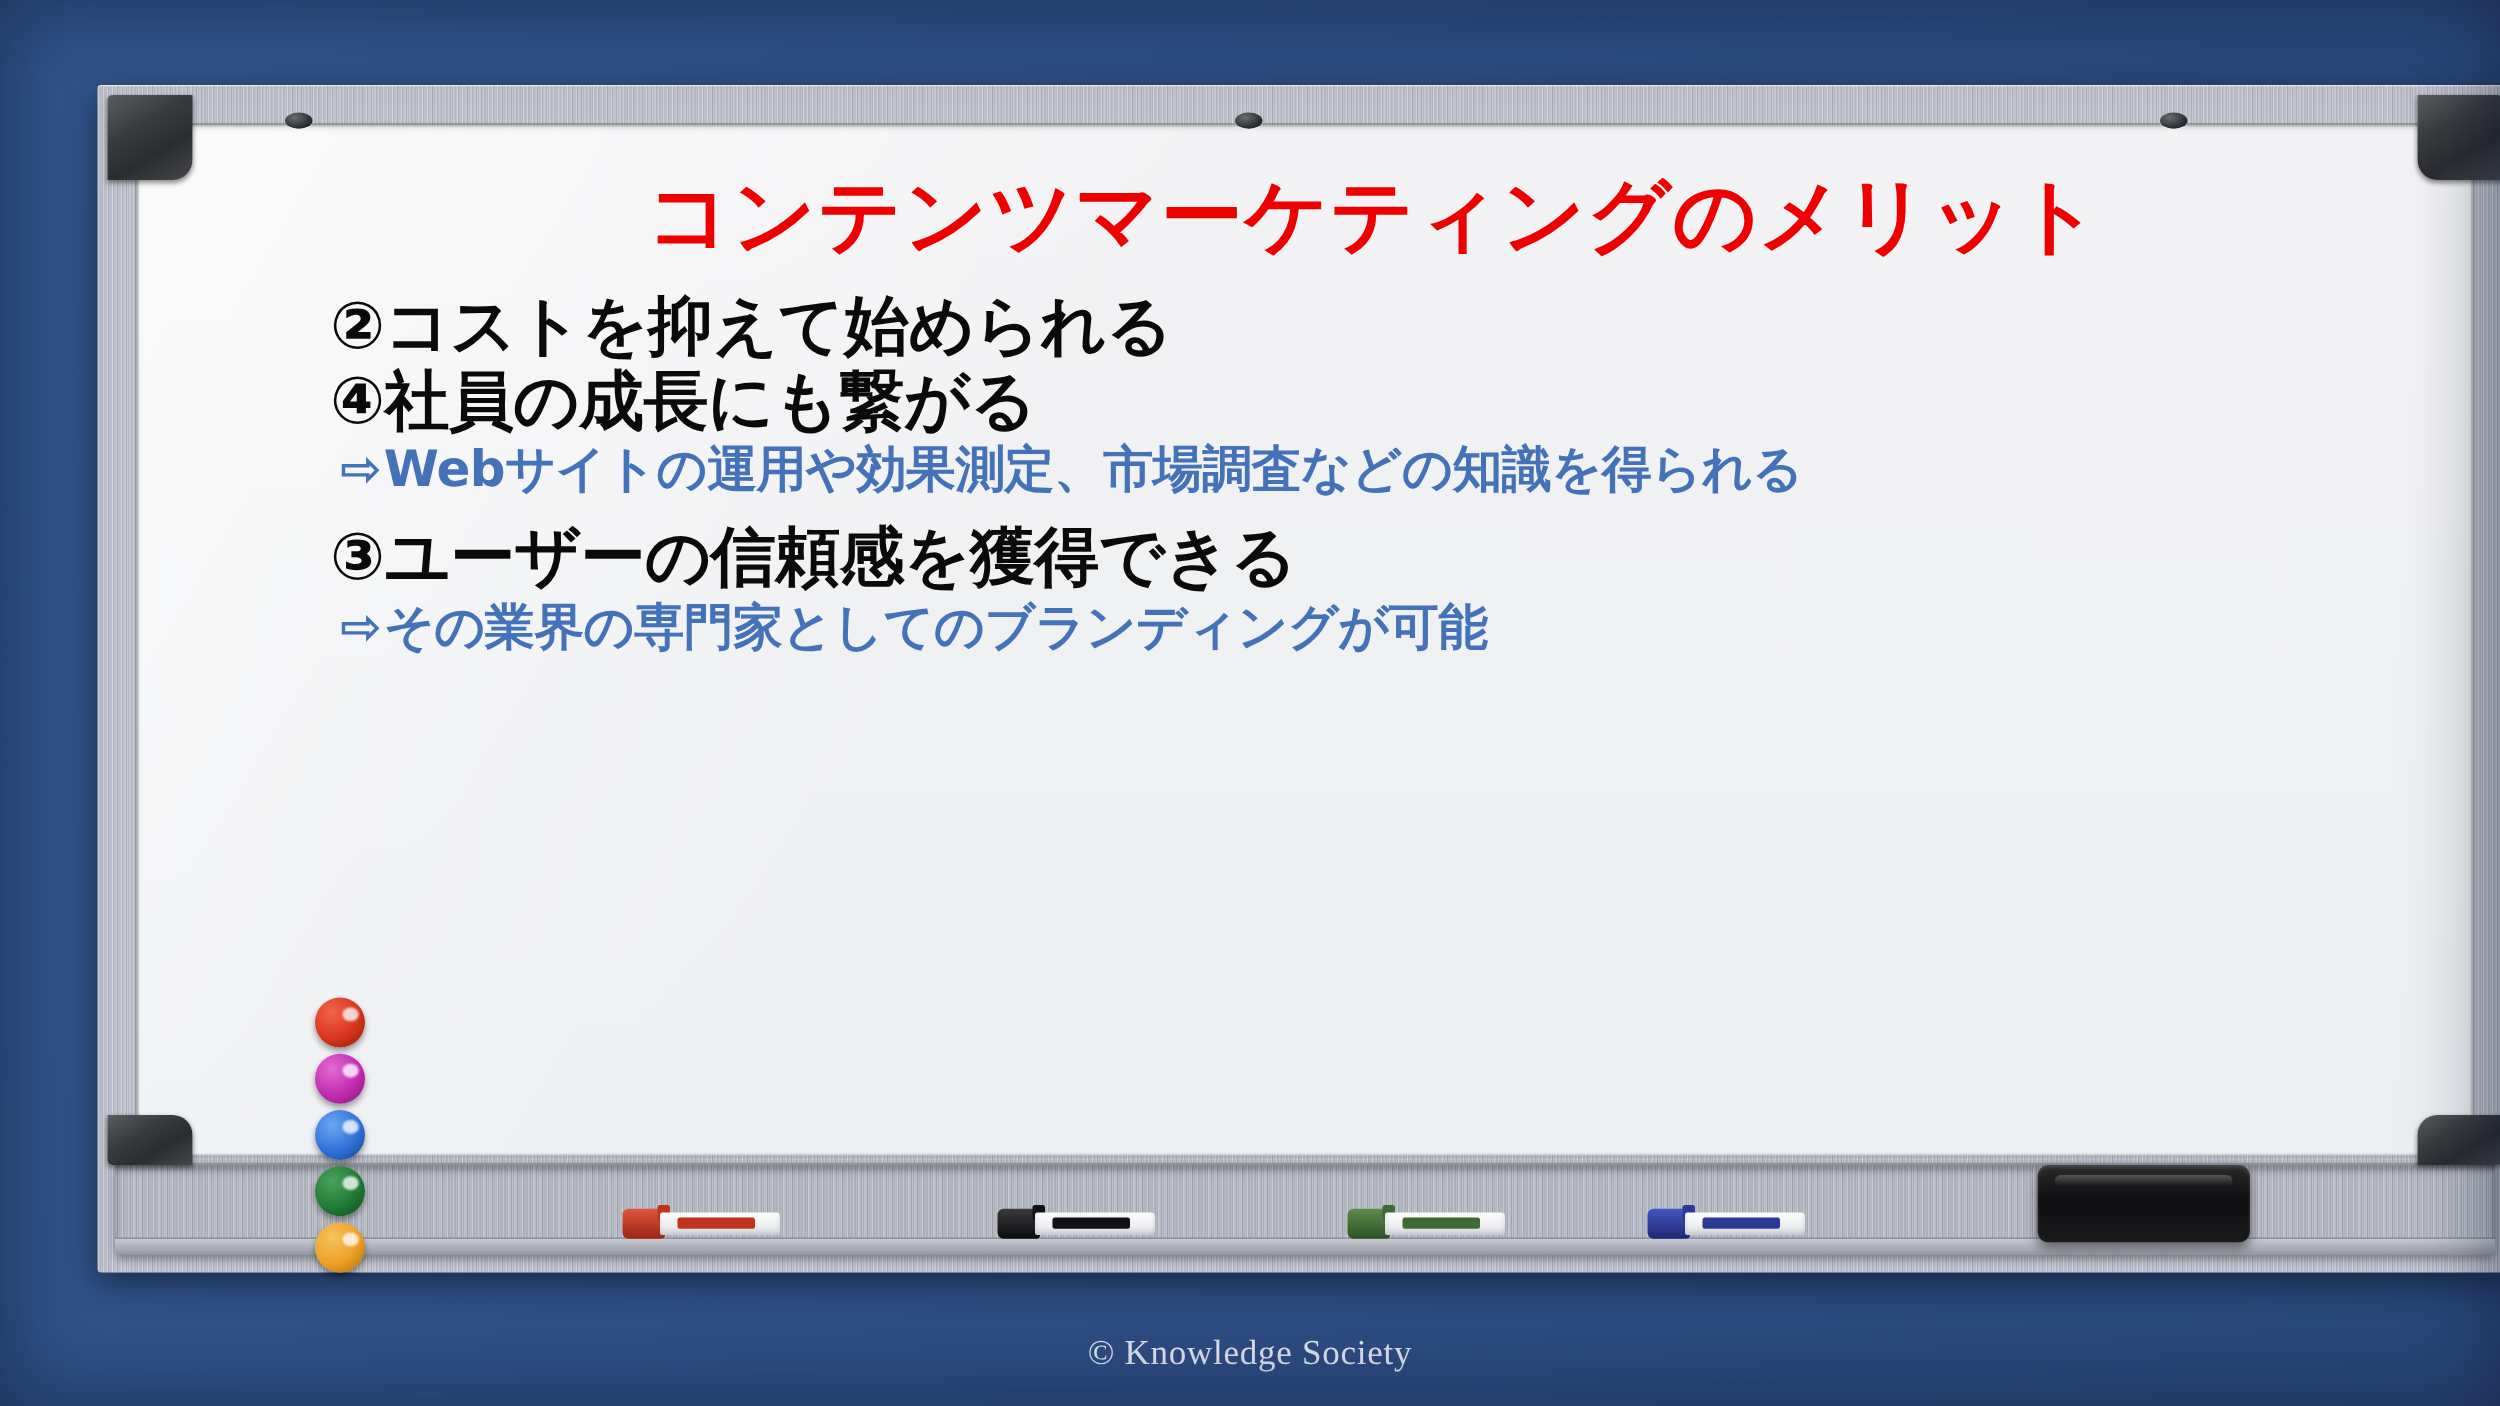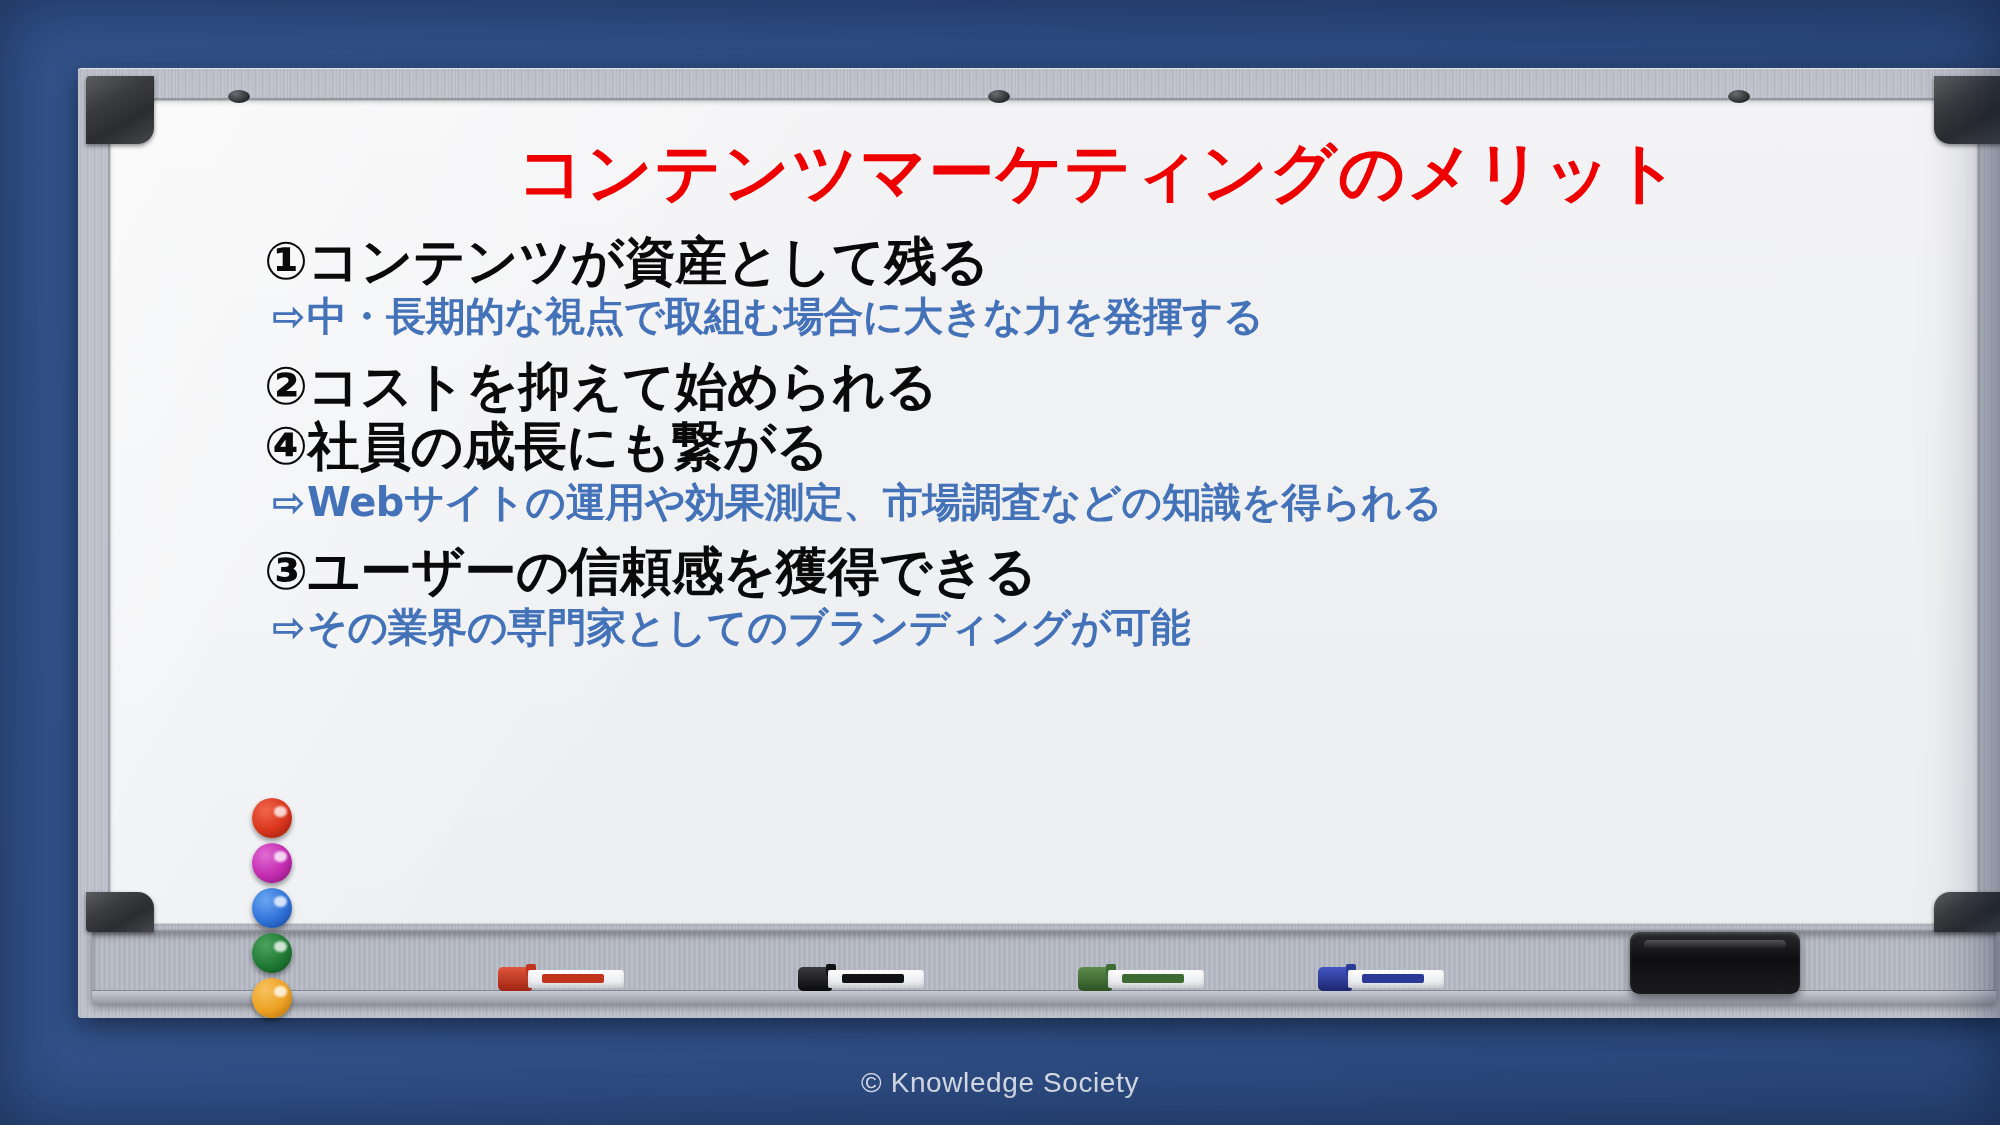--- a/index.html
+++ b/index.html
@@ -126,21 +126,21 @@
     letter-spacing:-0.5px; padding-left:44px; margin-top:2px; margin-bottom:16px;
     white-space:nowrap;
     font-family:"DejaVu Sans","Liberation Sans",sans-serif;
   }
   .item-sub .arrow{ margin-right:2px; }
 
   
   .footer{
     position:absolute; left:0; right:0; bottom:26px; text-align:center;
     color:#dfe4ee; font-size:28px; letter-spacing:.6px; z-index:30;
-    font-family:Liberation Sans, sans-serif;
+    font-family:Liberation Serif, serif;
   }
 </style>
 </head>
 <body>
 
 <div id="slide">
 
   <div id="board">
     <div class="frame"></div>
     <div class="surface"></div>
@@ -191,24 +191,20 @@
       <div class="magnet" style="background:radial-gradient(circle at 34% 30%,#e06bd3,#c32bb0 55%,#7d1570 100%)"></div>
       <div class="magnet" style="background:radial-gradient(circle at 34% 30%,#6aa6f2,#2f72d8 55%,#16418c 100%)"></div>
       <div class="magnet" style="background:radial-gradient(circle at 34% 30%,#4aa35c,#1f7a33 55%,#0d4a1c 100%)"></div>
       <div class="magnet" style="background:radial-gradient(circle at 34% 30%,#f7c25e,#eda023 55%,#a86a08 100%)"></div>
     </div>
 
     <div class="content">
 
       <div class="title">コンテンツマーケティングのメリット</div>
 
-      <div class="item">
-        <div class="item-head">①コンテンツが資産として残る</div>
-        <div class="item-sub"><span class="arrow">⇨</span><span>中・長期的な視点で取組む場合に大きな力を発揮する</span></div>
-      </div>
 
       <div class="item">
         <div class="item-head">②コストを抑えて始められる</div>
       </div>
 
       <div class="item">
         <div class="item-head">④社員の成長にも繋がる</div>
         <div class="item-sub"><span class="arrow">⇨</span><span>Webサイトの運用や効果測定、市場調査などの知識を得られる</span></div>
       </div>
 

